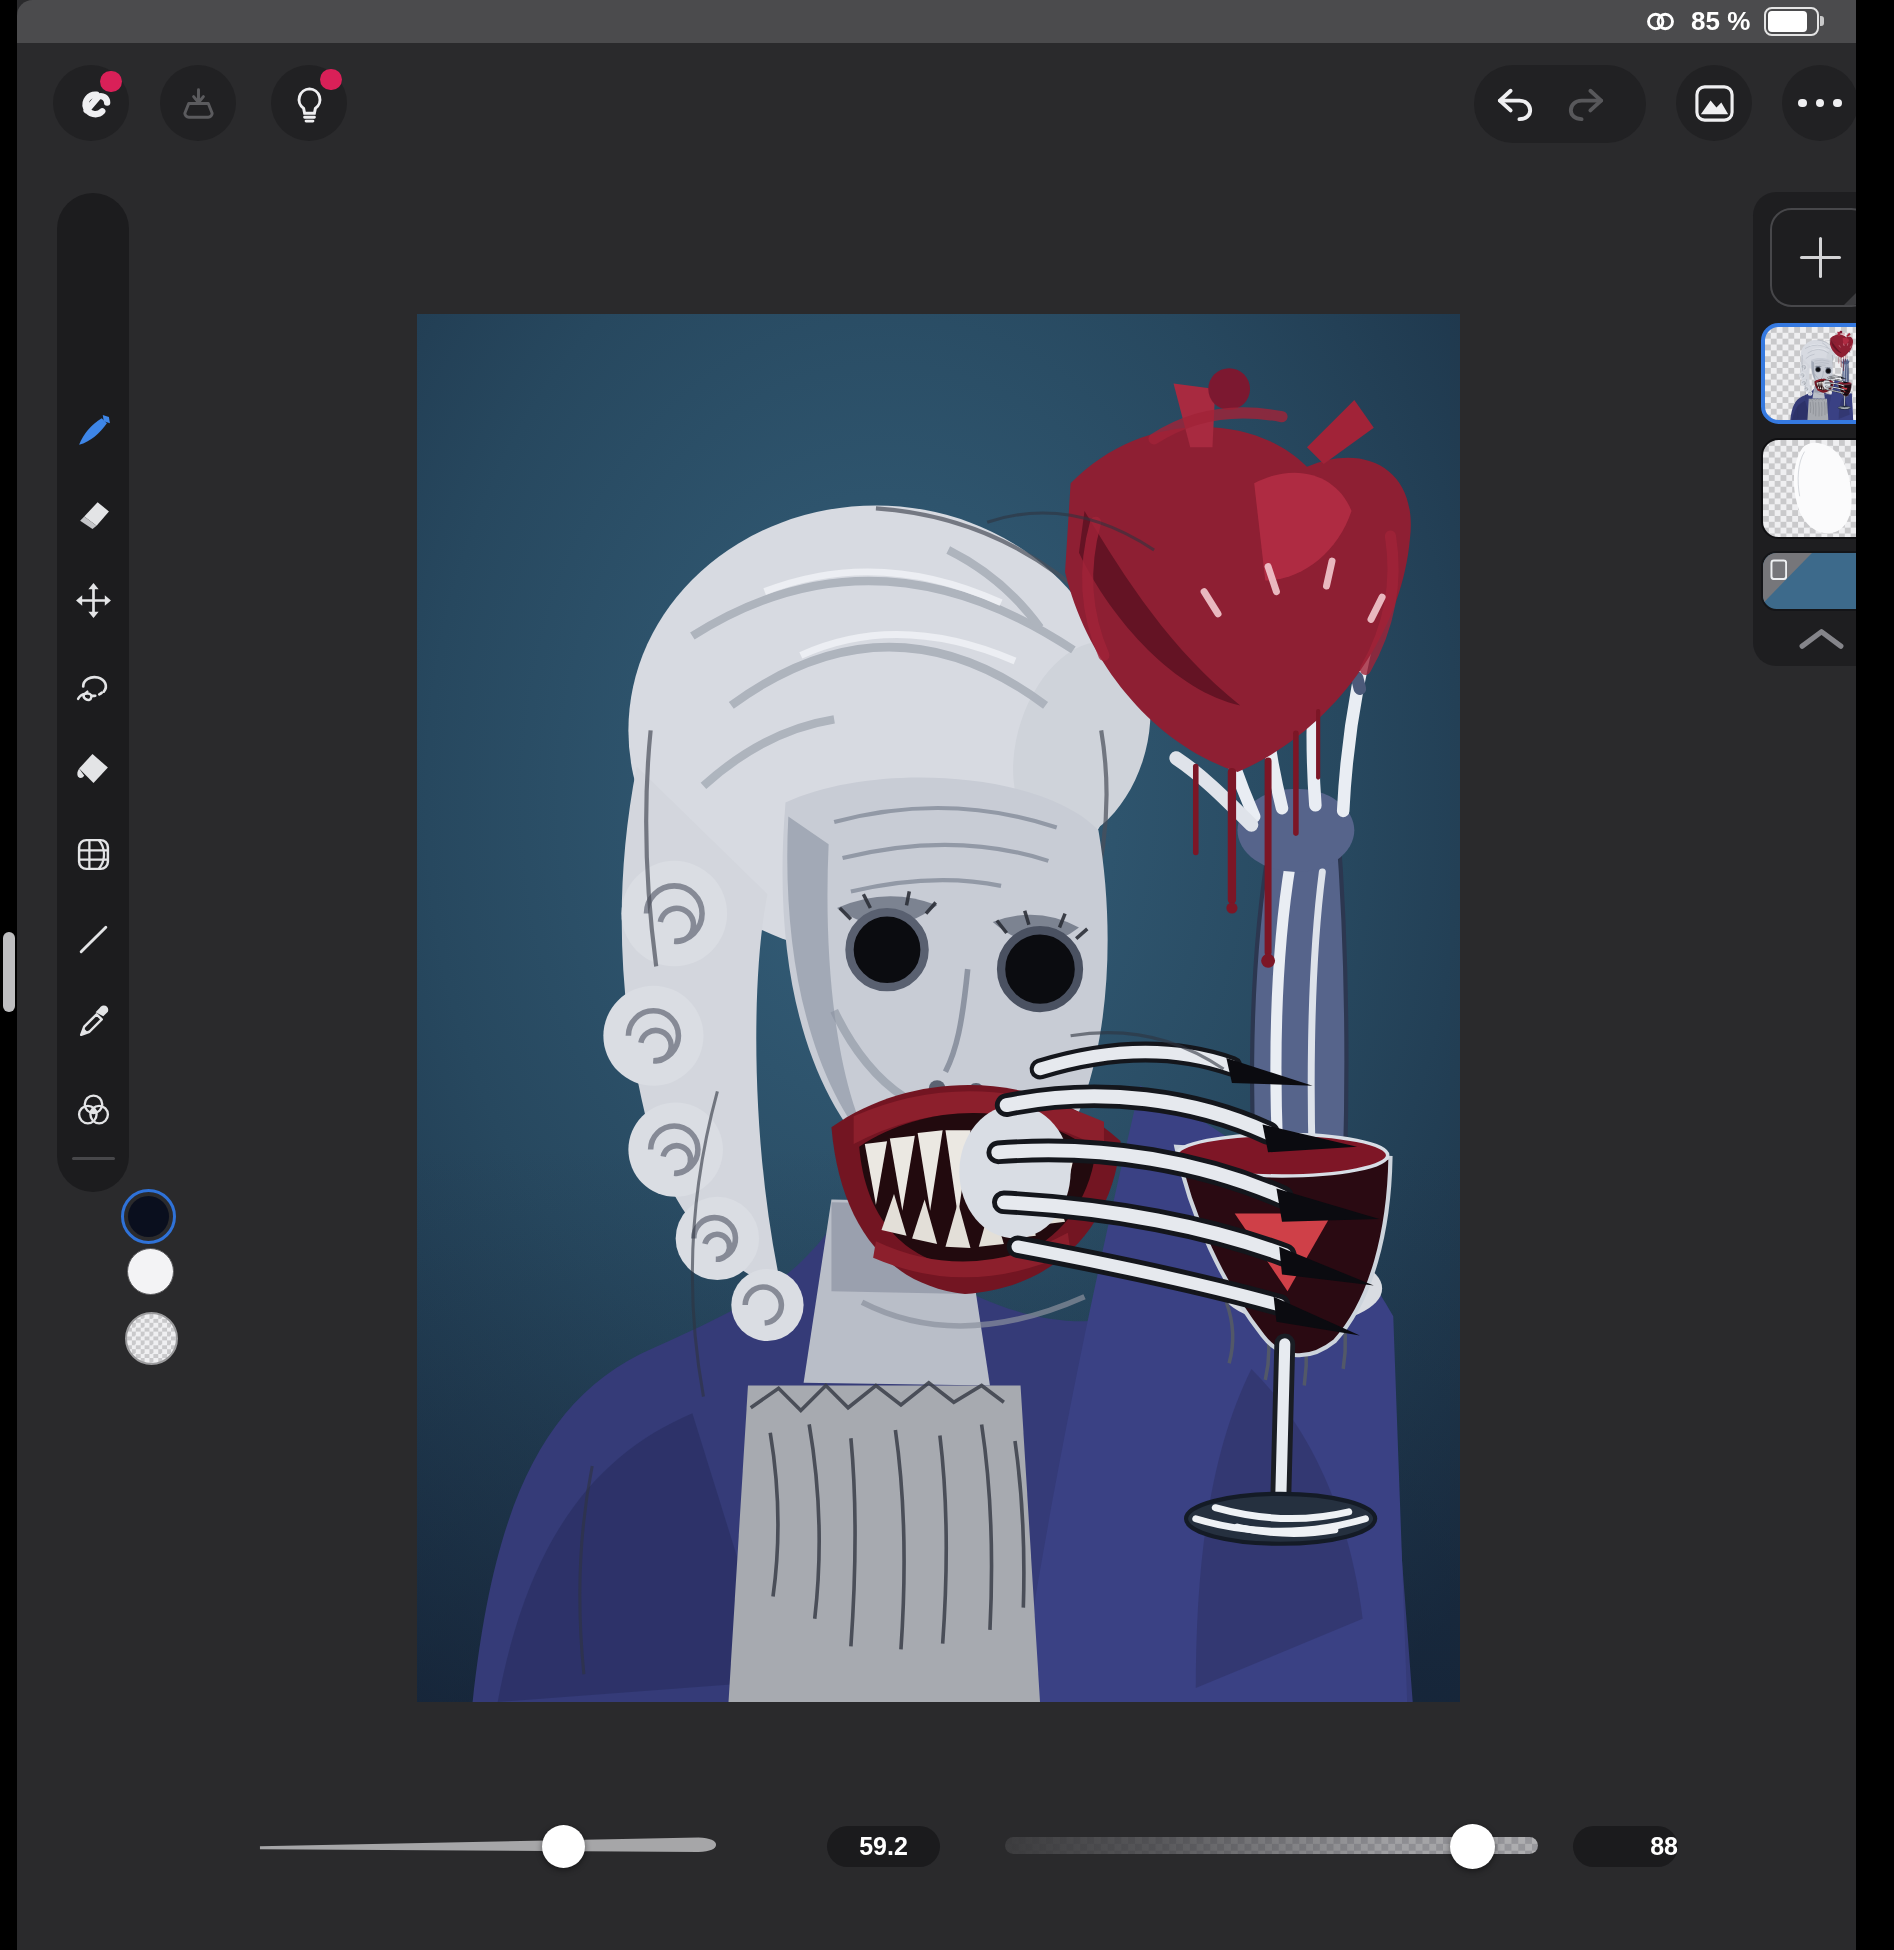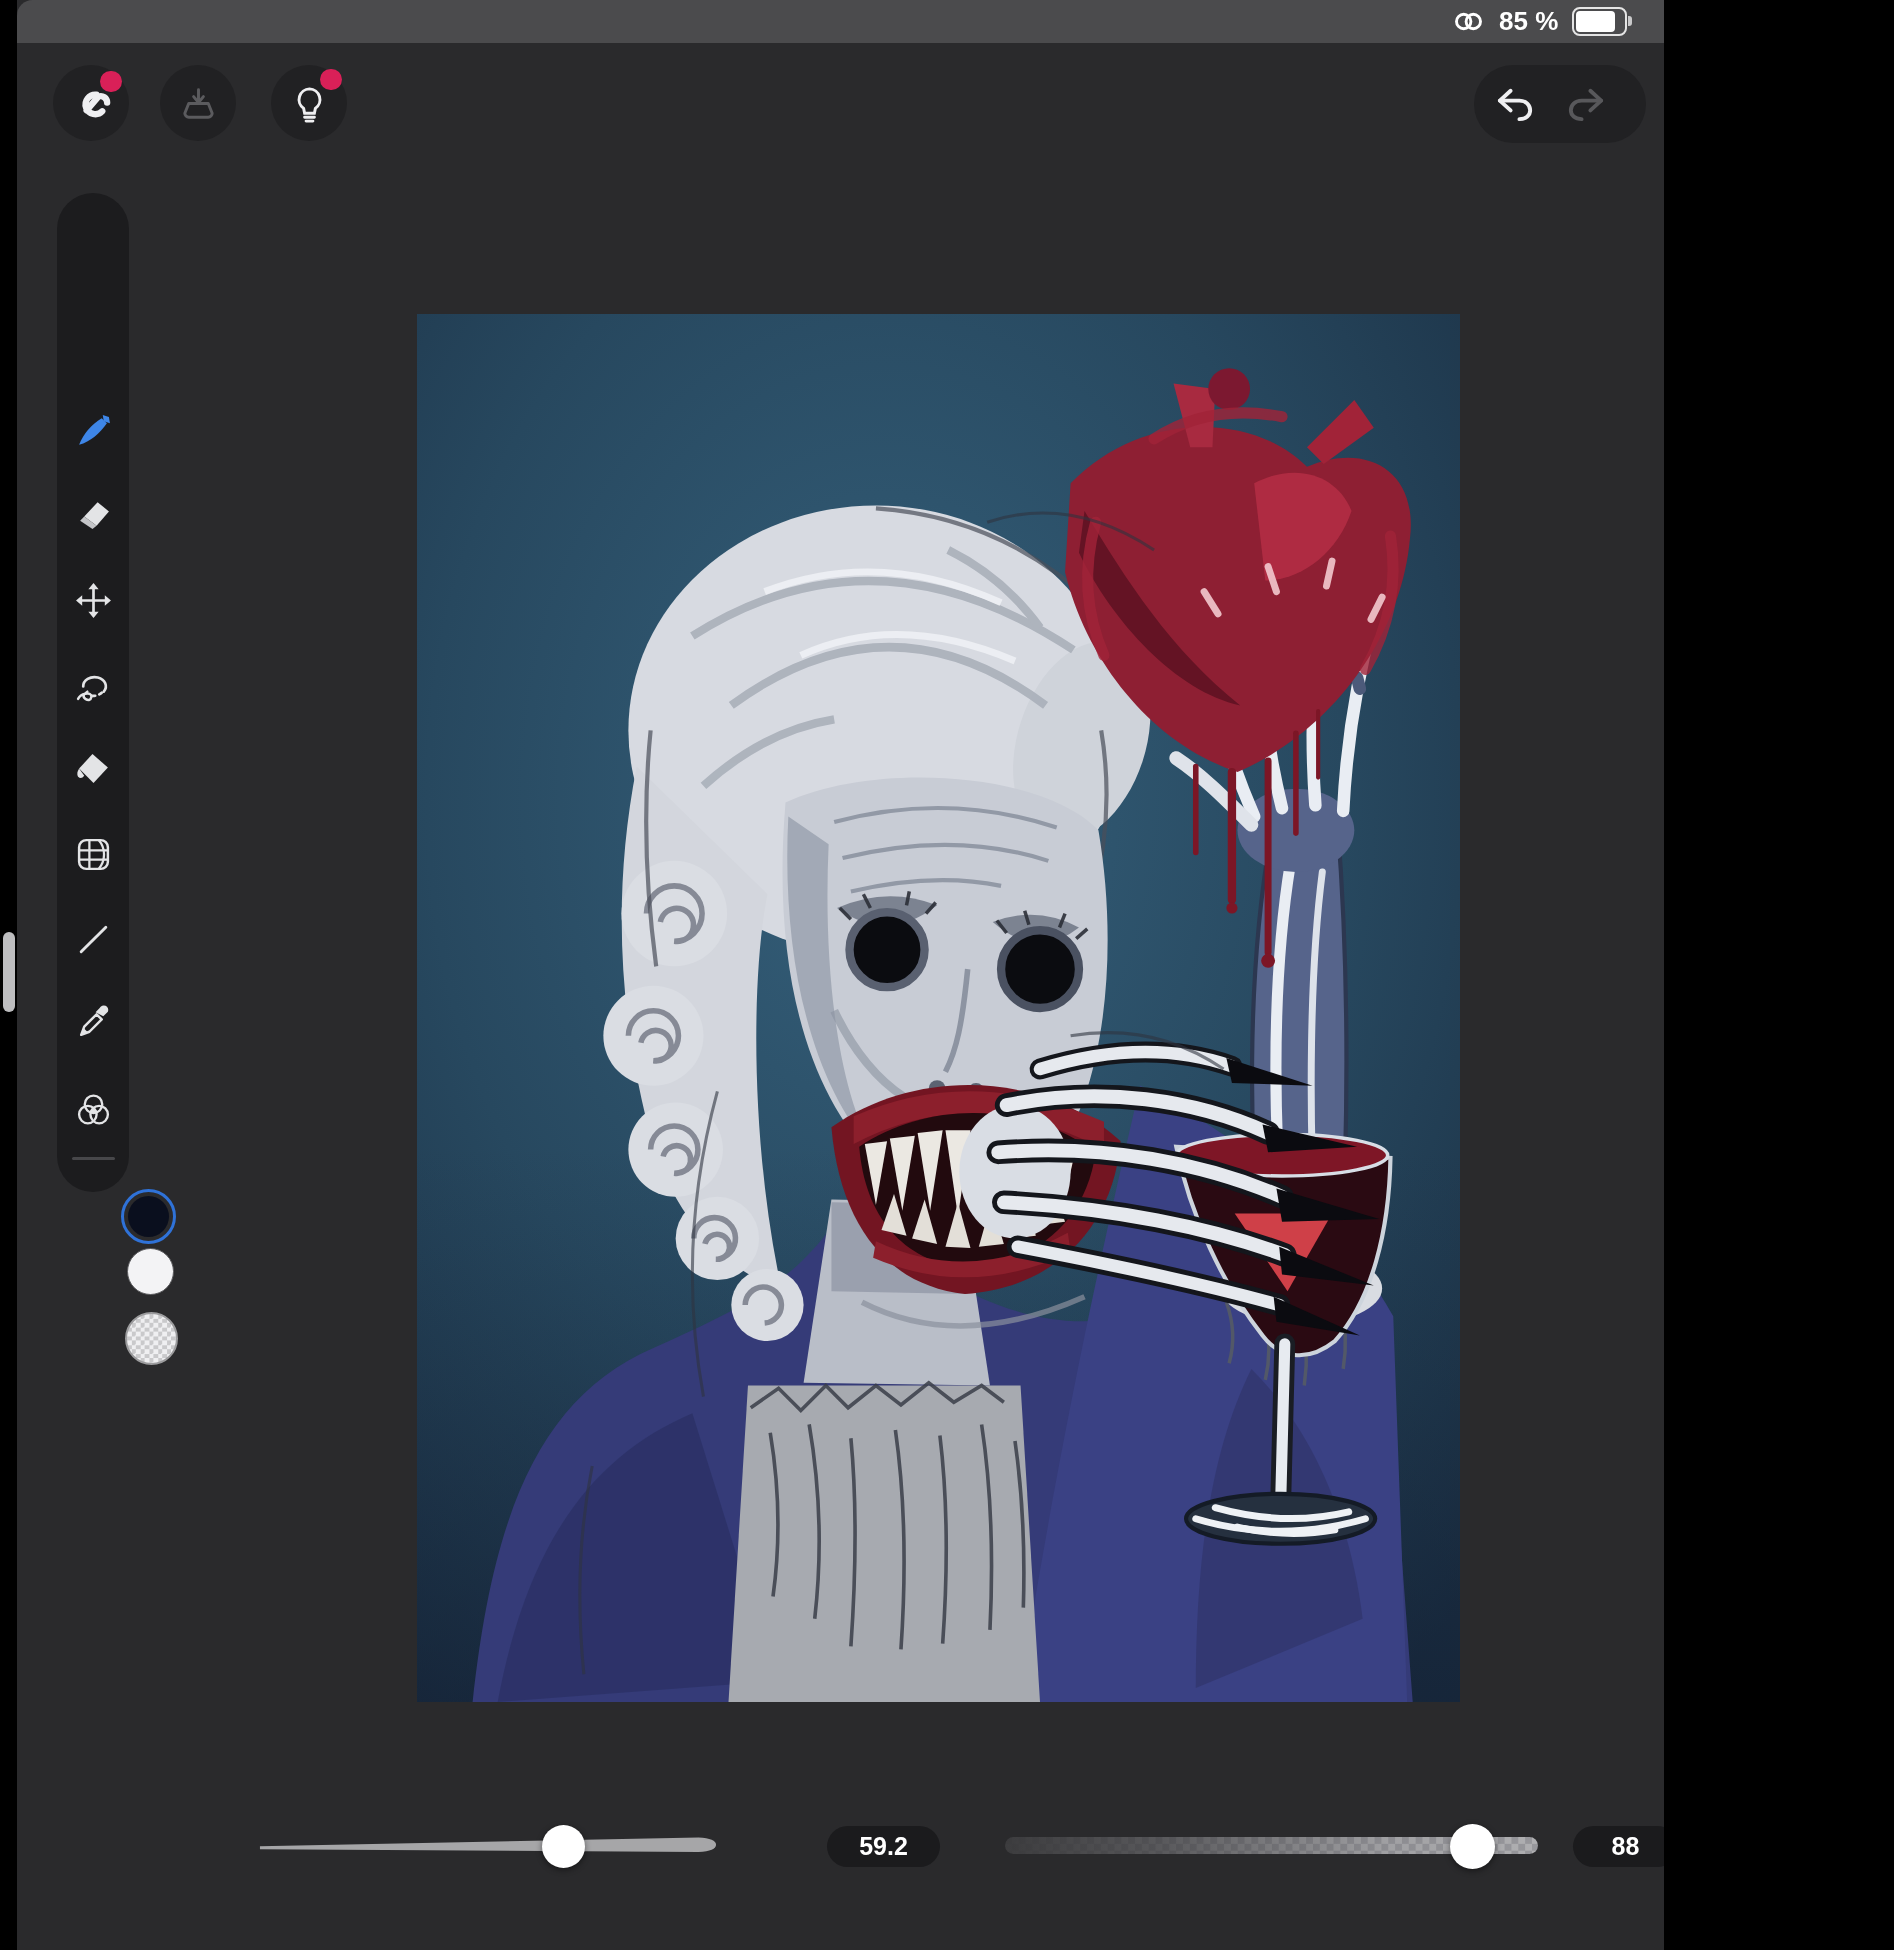--- a/index.html
+++ b/index.html
@@ -1,16 +1,16 @@
 <!DOCTYPE html>
 <html><head>
 <meta charset="utf-8">
 <style>
   html,body{margin:0;padding:0;background:#000;}
-  #app{position:relative;width:1664px;height:1950px;background:#2a2a2c;overflow:hidden;
+  #app{position:relative;width:1856px;height:1950px;background:#2a2a2c;overflow:hidden;
        font-family:"Liberation Sans", sans-serif;}
   
   #edge-strip{position:absolute;left:0;top:0;width:16.6px;height:1950px;background:#000;}
   #edge-handle{position:absolute;left:2.9px;top:932px;width:11.7px;height:80px;border-radius:5.9px;background:#bdbdbf;}
   
   #statusbar{position:absolute;left:16.6px;top:0;right:0;height:43px;background:#4b4b4d;
              border-top-left-radius:15.6px;display:flex;align-items:center;justify-content:flex-end;
              padding-right:37px;gap:13.7px;color:#fff;font-size:26px;font-weight:700;}
   
   .cbtn{position:absolute;width:76px;height:76px;border-radius:50%;background:#212123;
@@ -48,21 +48,21 @@
   #size-thumb{left:542px;top:1825px;width:43px;height:43px;}
   #opacity-track{position:absolute;left:1005px;top:1837px;width:533px;height:16.6px;border-radius:8.8px;
     background-image:
       linear-gradient(to right, rgba(56,56,58,.96) 0%, rgba(70,70,73,.8) 30%, rgba(150,150,154,.45) 72%, rgba(188,188,191,.32) 100%),
       conic-gradient(#a9a9ab 25%, #85858a 0 50%, #a9a9ab 0 75%, #85858a 0);
     background-size:100% 100%,13.7px 13.7px;}
   #opacity-thumb{left:1450px;top:1824px;width:45px;height:45px;}
   .value-badge{position:absolute;top:1826px;height:41px;border-radius:20.5px;background:#1b1b1d;
                color:#fff;font-size:25px;font-weight:700;display:flex;align-items:center;justify-content:center;}
   #size-badge{left:827px;width:113px;}
-  #opacity-badge{left:1573px;width:105px;}
+  #opacity-badge{left:1573px;width:105px;justify-content:flex-end;}
   
   #battery{position:relative;width:51px;height:25px;border:2.4px solid rgba(255,255,255,.85);border-radius:7.8px;}
   #battery .fill{position:absolute;left:2px;top:2px;bottom:2px;background:#fff;border-radius:3.9px;}
   #battery .nub{position:absolute;right:-6.8px;top:6.8px;width:3.9px;height:10.7px;background:rgba(255,255,255,.7);
                 border-radius:0 2.9px 2.9px 0;}
 </style>
 </head>
 <body>
 
 <div id="app">

